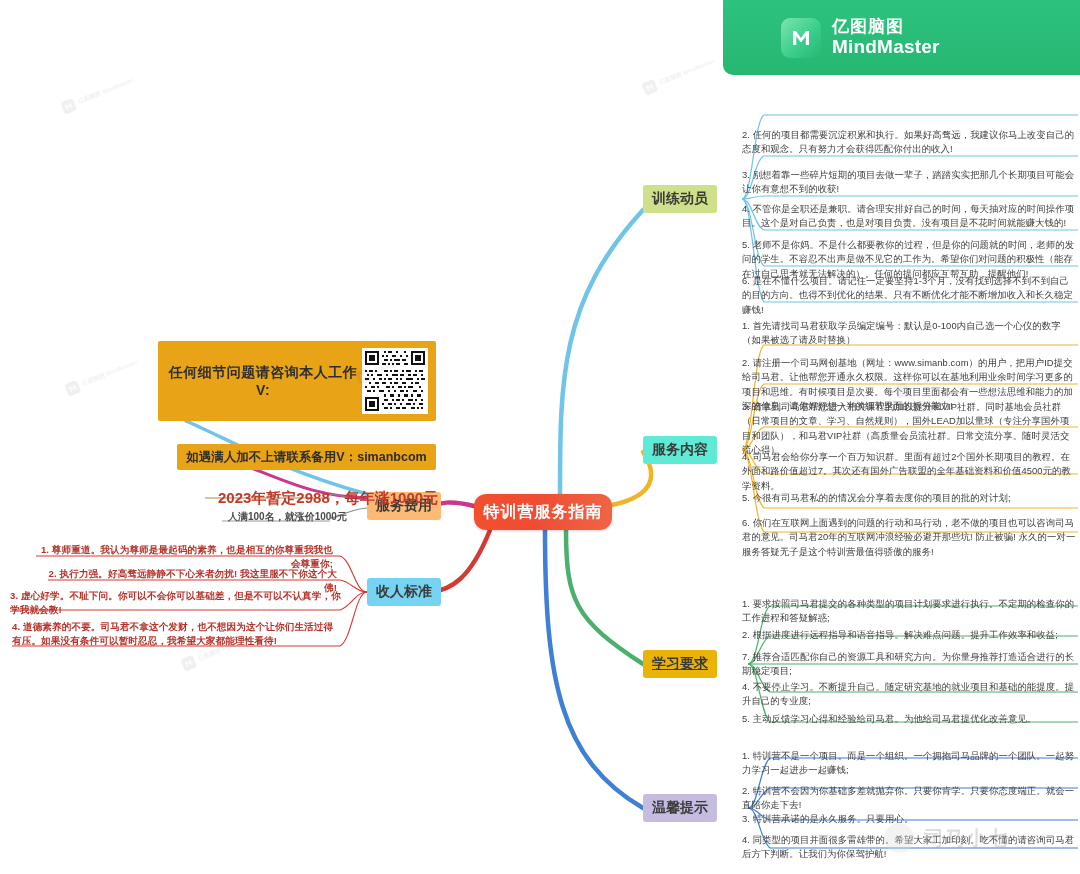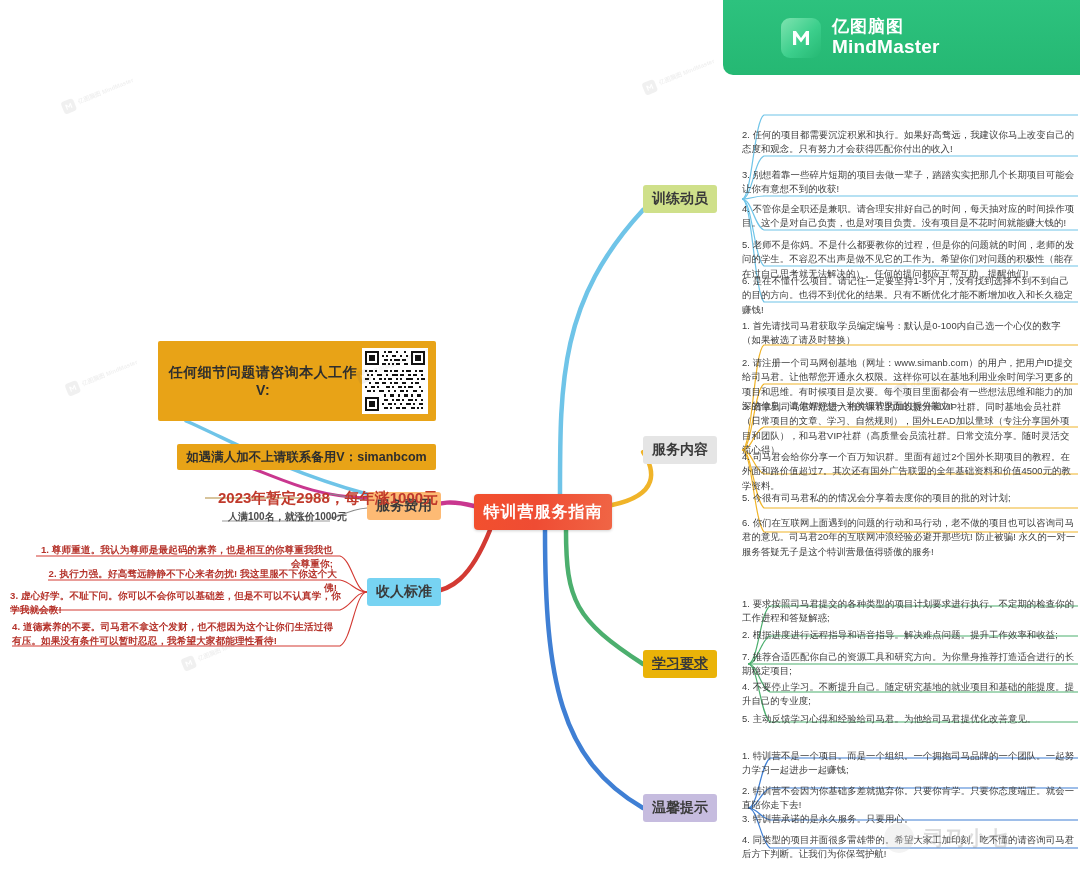--- a/index.html
+++ b/index.html
@@ -32,26 +32,26 @@
   .mm-en { font-size: 19px; font-weight: bold; letter-spacing: .2px; }
 
   
   .node {
     position: absolute; display: flex; align-items: center; justify-content: center;
     font-weight: bold; color: #3a3a3a; white-space: nowrap;
   }
   .root {
     left: 474px; top: 494px; width: 138px; height: 36px;
     background: linear-gradient(95deg,#f2502e 0%,#ef4c33 45%,#f06545 100%);
-    border-radius: 4px; color: #fff; font-size: 16px; letter-spacing: 1px;
+    border-radius: 12px; color: #fff; font-size: 16px; letter-spacing: 1px;
     box-shadow: 0 1px 3px rgba(0,0,0,.18);
   }
   .cat { height: 28px; border-radius: 3px; font-size: 14px; padding: 0 9px; }
   .cat-train   { left: 643px; top: 185px;  background: #cfe08a; }
-  .cat-service { left: 643px; top: 436px;  background: #e5e5e5; }
+  .cat-service { left: 643px; top: 436px;  background: #5eead4; }
   .cat-study   { left: 643px; top: 650px;  background: #eab308; text-decoration: underline; }
   .cat-tips    { left: 643px; top: 794px;  background: #c6bcdf; }
   .cat-fee     { left: 367px; top: 492px;  background: #fdba74; }
   .cat-std     { left: 367px; top: 578px;  background: #77d3f2; }
 
   
   .banner-qr {
     position: absolute; left: 158px; top: 341px; width: 278px; height: 80px;
     background: #e8a317; border-radius: 2px; display: flex; align-items: center;
   }

